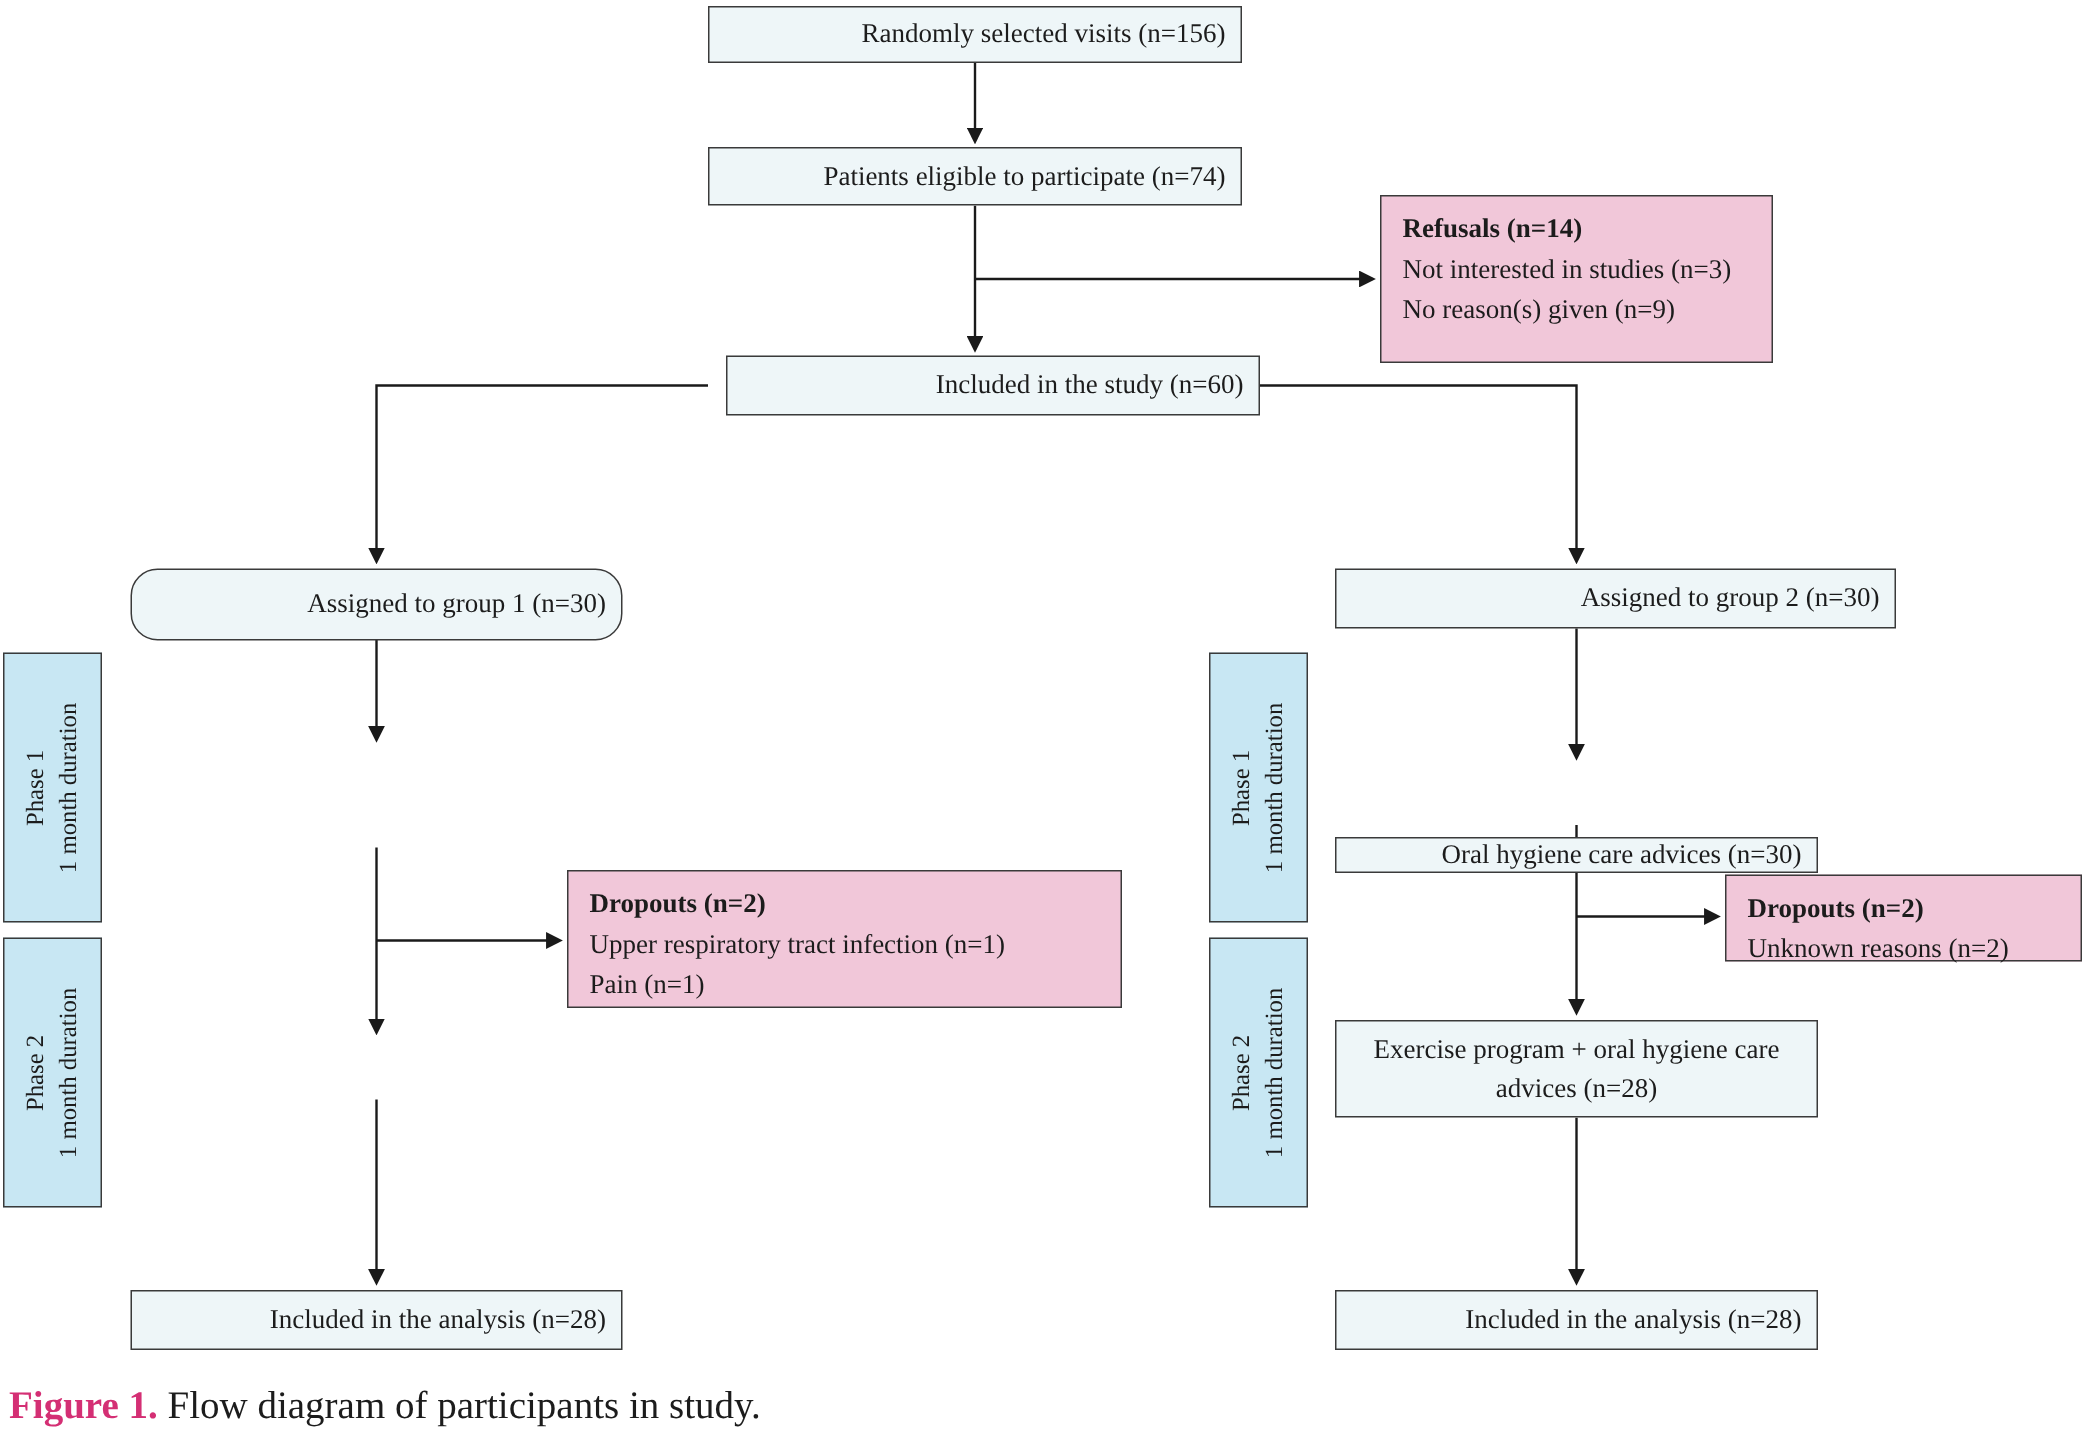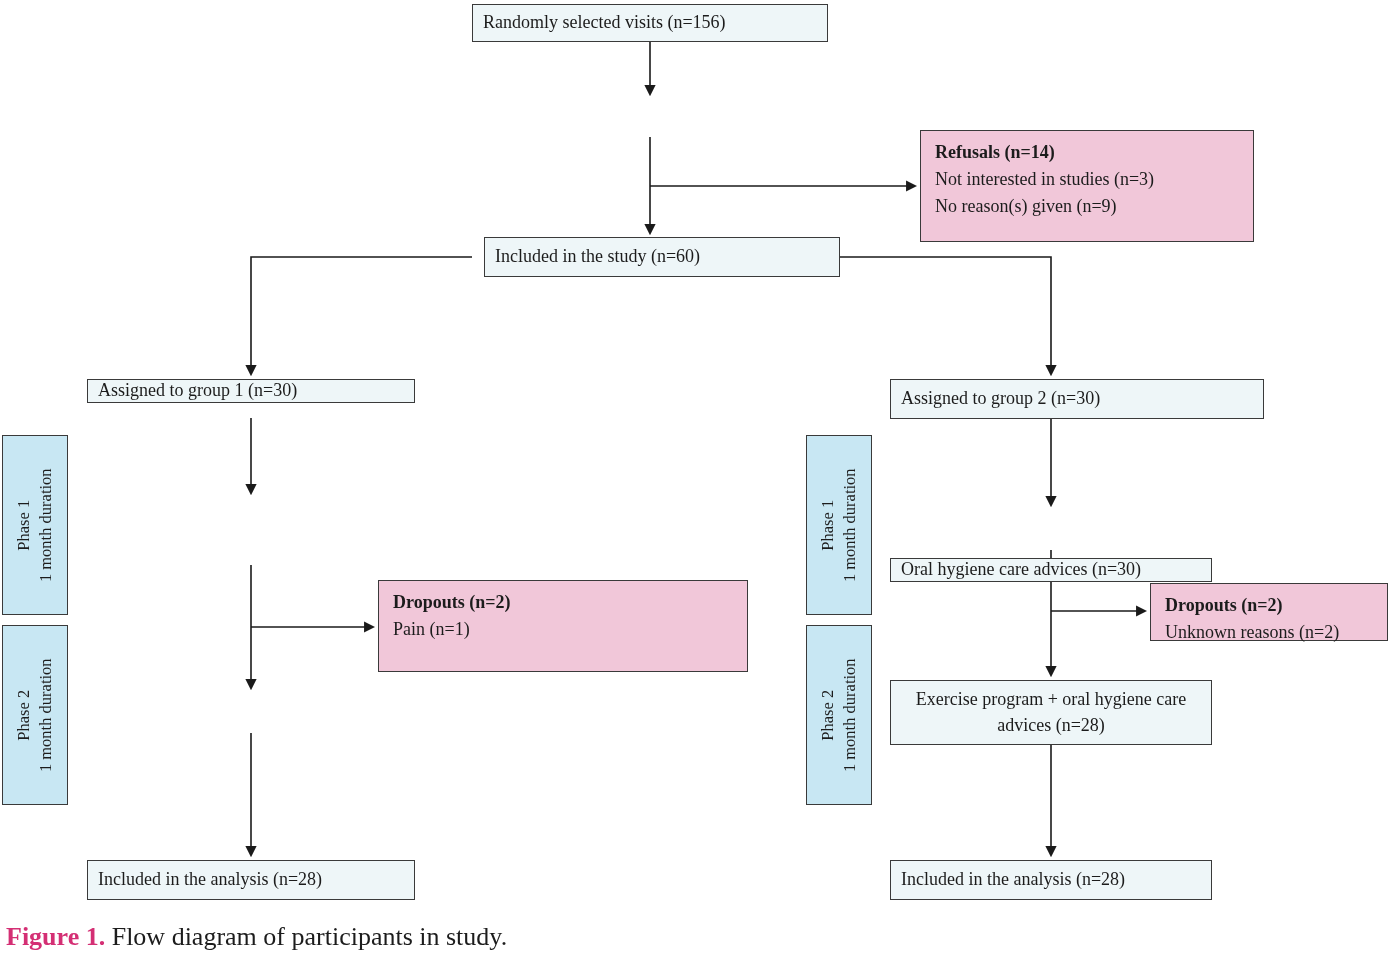--- a/index.html
+++ b/index.html
@@ -22,21 +22,21 @@
     width: 1390px; height: 955px;
     pointer-events: none;
   }
   .node {
     position: absolute;
     box-sizing: border-box;
     border: 1.5px solid var(--box_border, #3a3a3a);
     background: var(--box_fill, #eef6f8);
     display: flex;
     align-items: center;
-    justify-content: flex-start;
+    justify-content: flex-end;
     text-align: center;
     font-size: 18px;
     line-height: 1.4;
     padding: 2px 10px;
   }
   .node.pink {
     background: var(--pink_fill, #f1c7d9);
     display: block;
     text-align: left;
     padding: 8px 14px;
@@ -98,38 +98,42 @@
       <path d="M1051 550 V 675" marker-end="url(#arw)"></path>
       <path d="M1051 611 H 1145" marker-end="url(#arw)"></path>
       <path d="M1051 745 V 855" marker-end="url(#arw)"></path>
     </g>
   </svg>
 
   <div class="node" style="left:472px; top:4px; width:356px; height:38px;">
     <span>Randomly selected visits (n=156)</span>
   </div>
 
+  <div class="node" style="left:472px; top:98px; width:356px; height:39px;">
+    <span>Patients eligible to participate (n=74)</span>
+  </div>
 
-  <div class="node pink" style="left:920px; top:130px; width:334px; height:112px;">
+  <div class="node pink" style="left:920px; top:130px; width:262px; height:112px;">
     <div class="title">Refusals (n=14)</div>
     <div>Not interested in studies (n=3)</div>
     <div>No reason(s) given (n=9)</div>
   </div>
 
   <div class="node" style="left:484px; top:237px; width:356px; height:40px;">
     <span>Included in the study (n=60)</span>
   </div>
 
-  <div class="node" style="left:87px; top:379px; width:328px; height:24px;">
+  <div class="node" style="left:87px; top:379px; width:328px; height:48px;border-radius:18px;">
     <span>Assigned to group 1 (n=30)</span>
   </div>
 
 
   <div class="node pink" style="left:378px; top:580px; width:370px; height:92px;">
     <div class="title">Dropouts (n=2)</div>
+    <div>Upper respiratory tract infection (n=1)</div>
     <div>Pain (n=1)</div>
   </div>
 
 
   <div class="node" style="left:87px; top:860px; width:328px; height:40px;">
     <span>Included in the analysis (n=28)</span>
   </div>
 
   <div class="node" style="left:890px; top:379px; width:374px; height:40px;">
     <span>Assigned to group 2 (n=30)</span>

